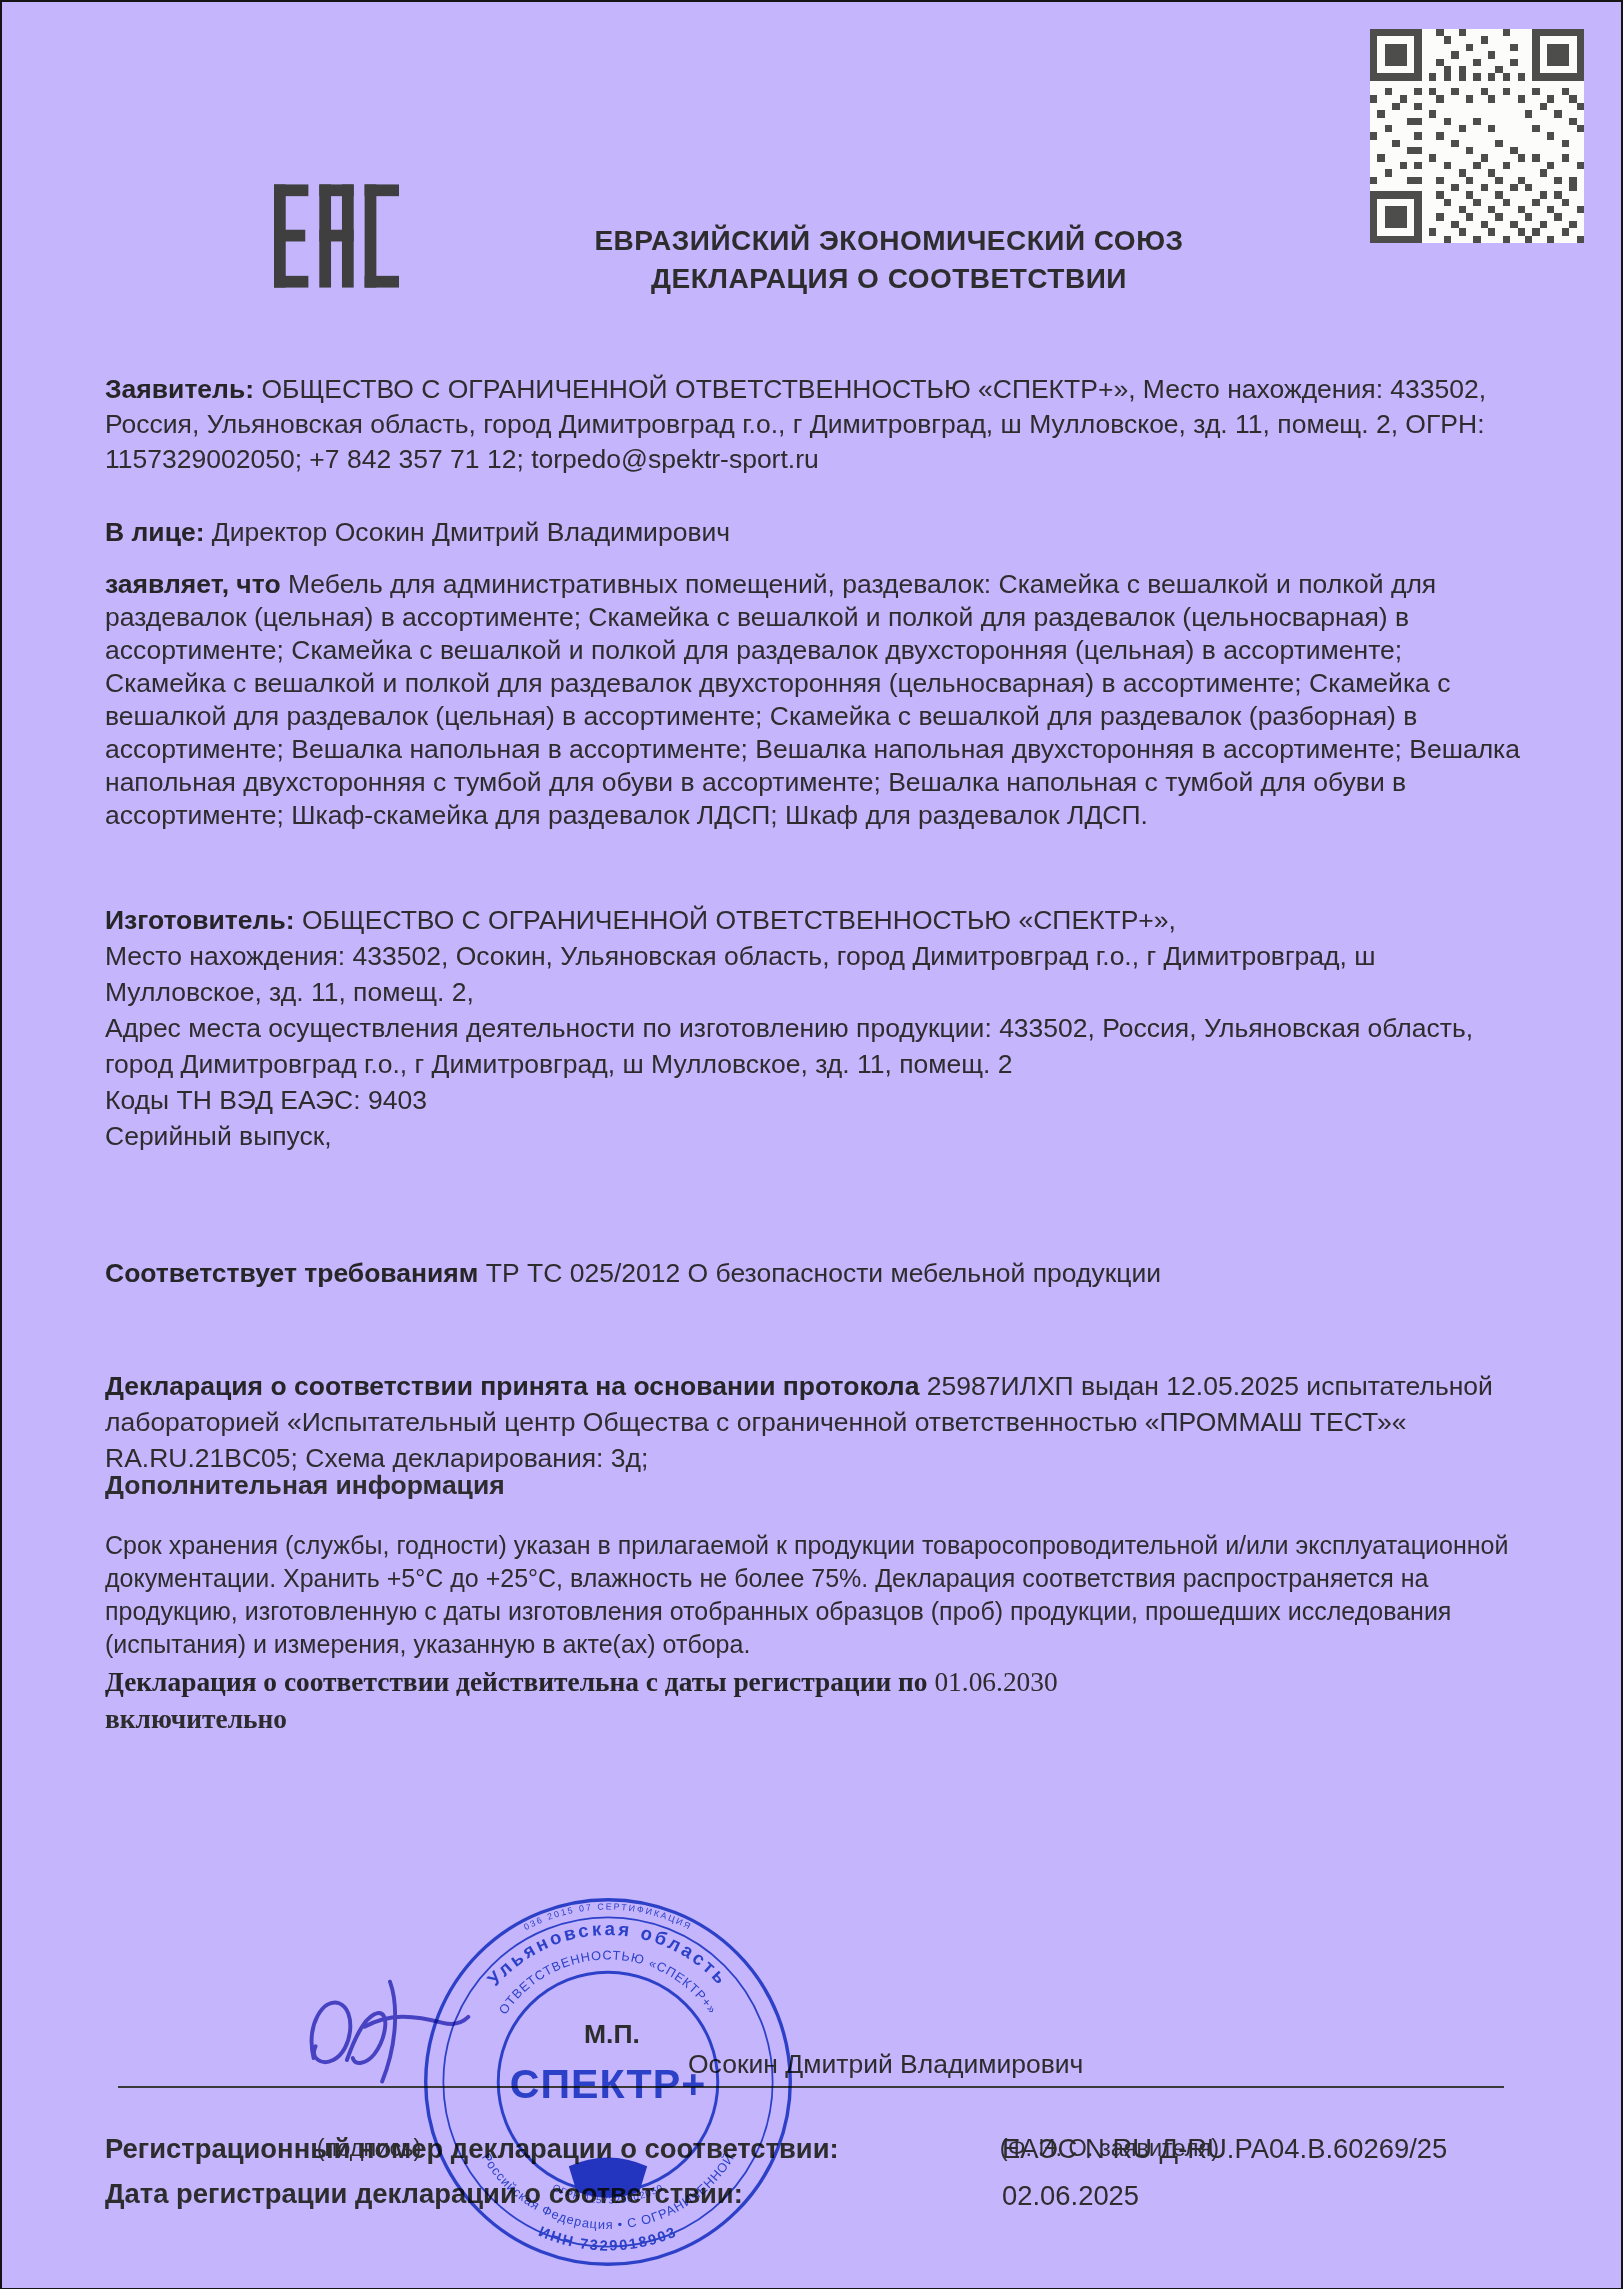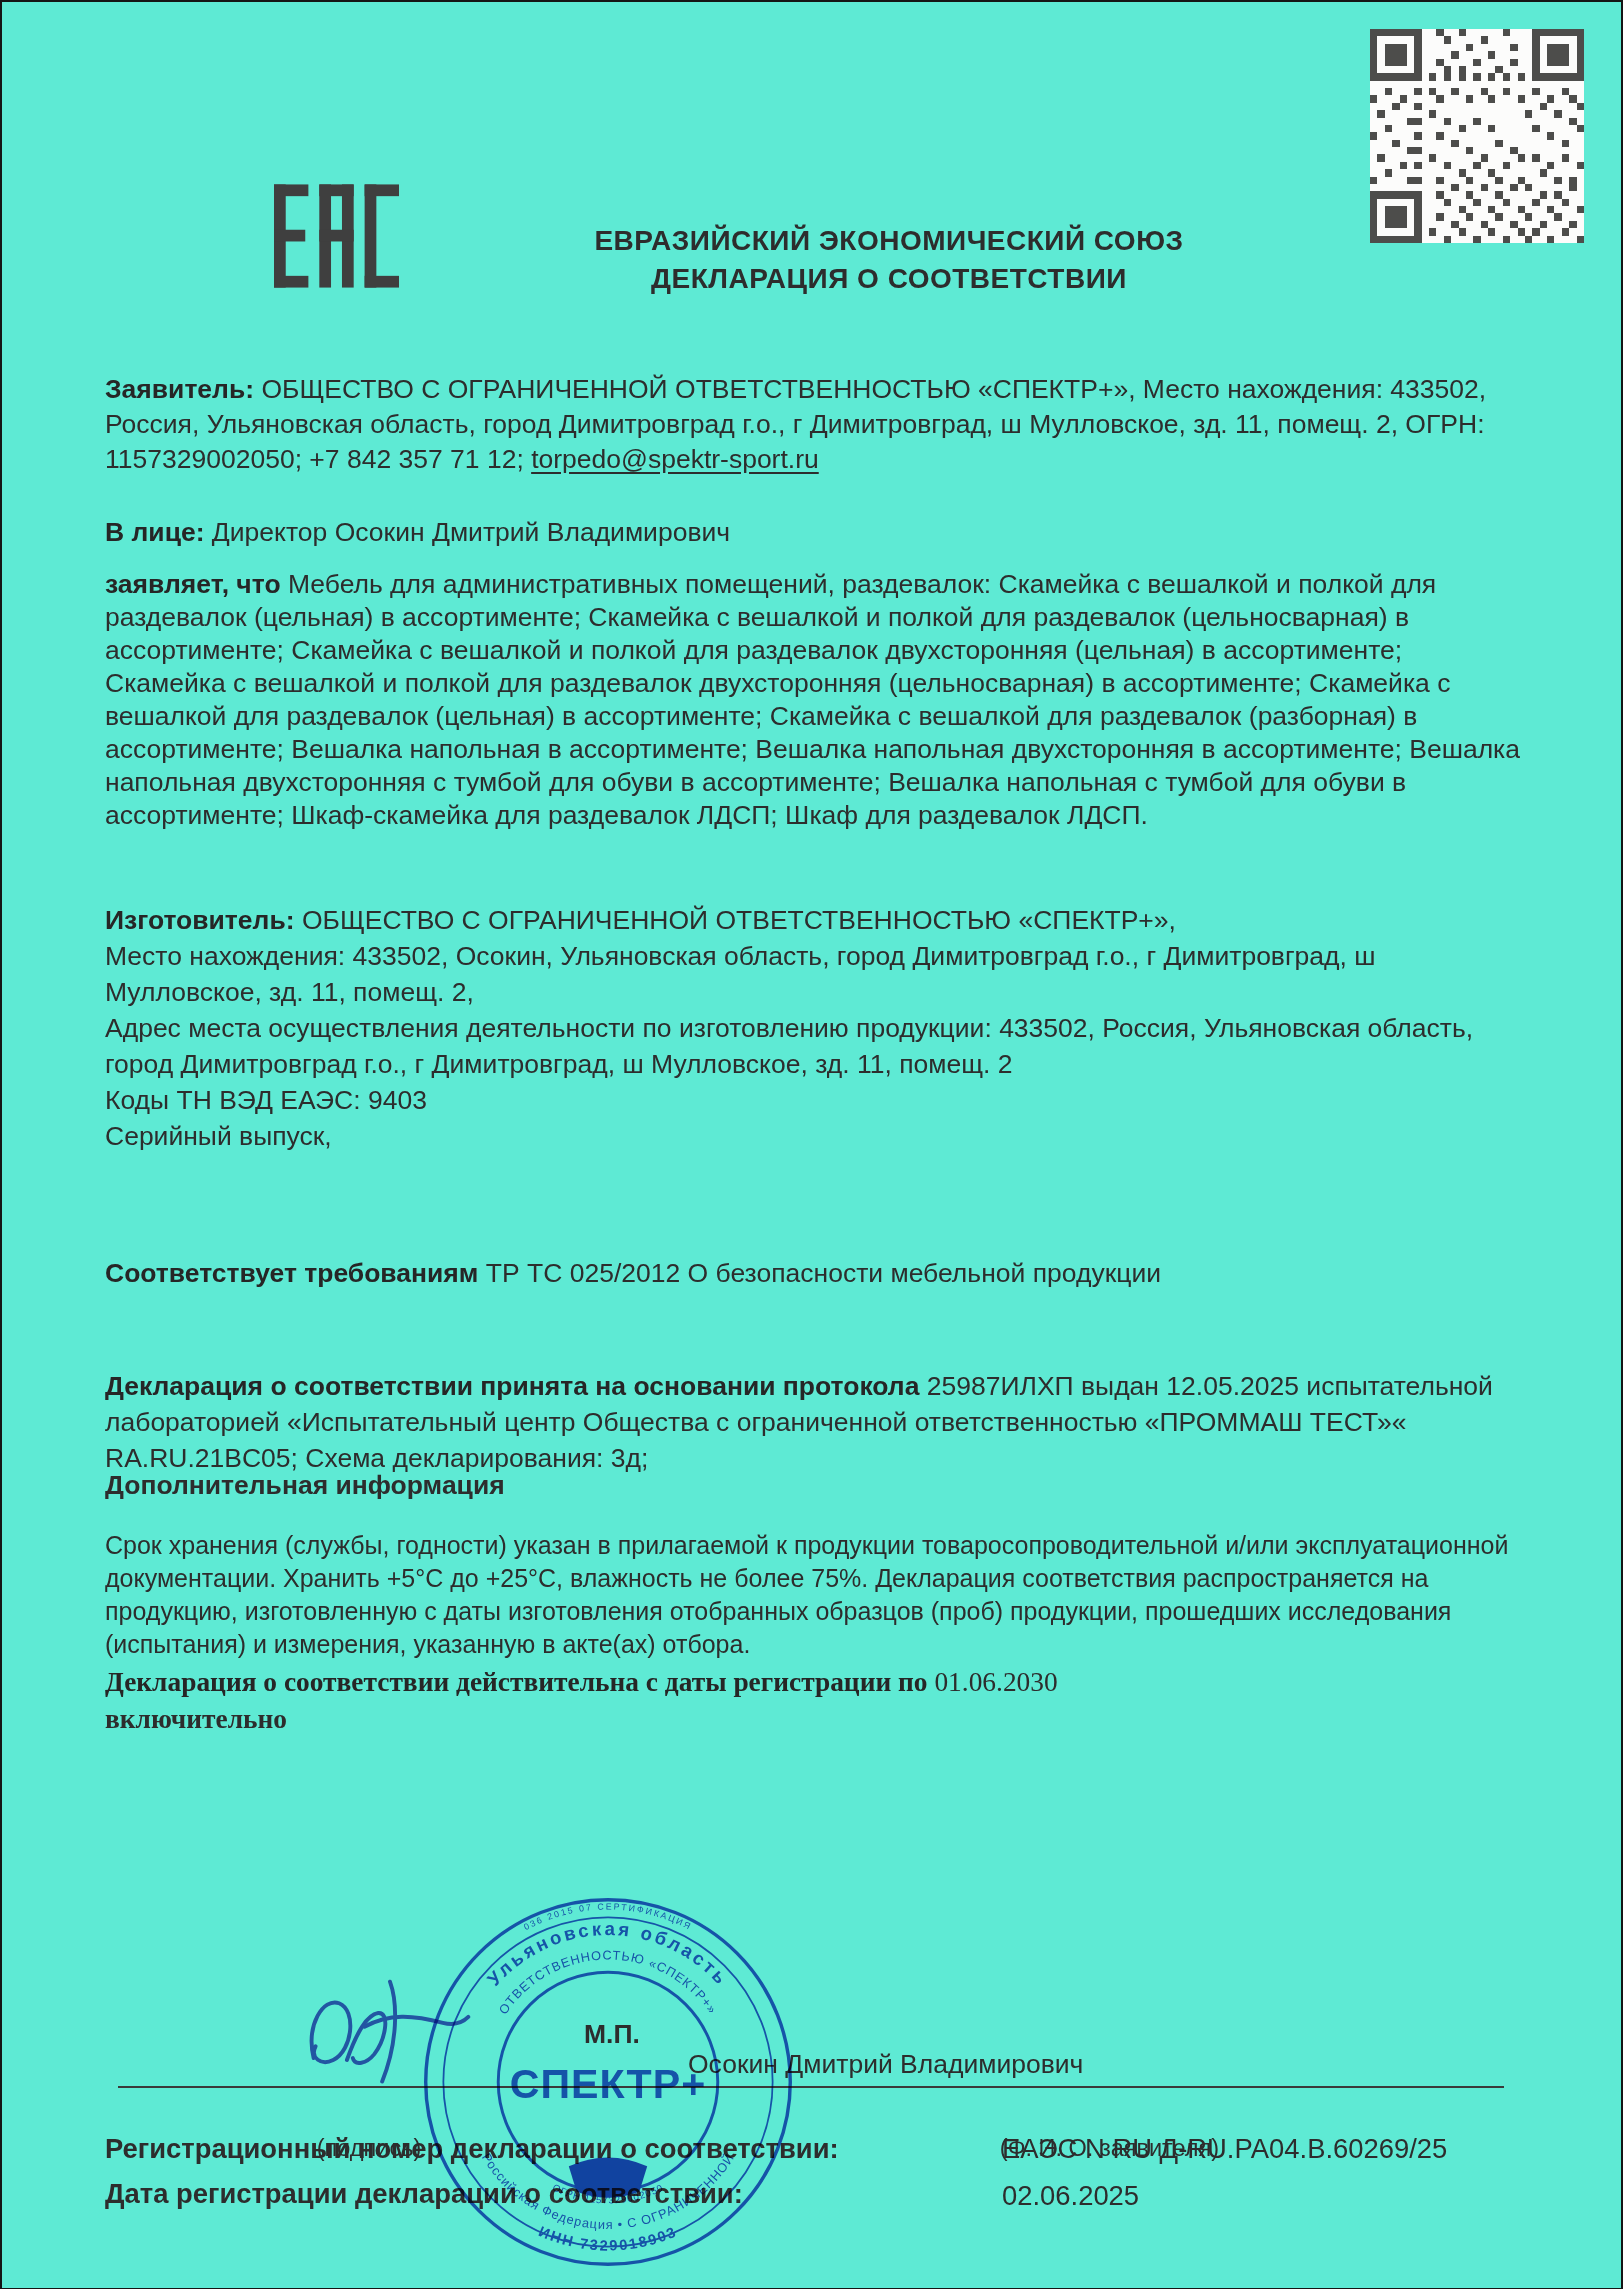--- a/index.html
+++ b/index.html
@@ -1,31 +1,31 @@
 <!DOCTYPE html>
 <html><head>
 <meta charset="utf-8">
 <style>
   html,body{margin:0;padding:0;background:#e8e8e8;}
   .page{
     position:relative; width:1623px; height:2290px; margin:0 auto;
-    background:#5eead4; border:2.9px solid #151515; box-sizing:border-box;
+    background:#c4b5fd; border:2.9px solid #151515; box-sizing:border-box;
     font-family:"Liberation Sans", sans-serif; color:#2d2d2d; overflow:hidden;
   }
   .abs{position:absolute;}
   .titles{left:235px; top:223px; width:1304px; text-align:center;}
   .title-line{font-size:28px; font-weight:bold; letter-spacing:0.5px;}
   .title-line + .title-line{margin-top:6px;}
   .par{left:103px; width:1423px; font-size:26.5px; line-height:35px;}
   .par b{color:#262626;}
   .tight{line-height:33px;}
   .mfr-line{line-height:36px;}
   .addtext{font-size:25px; line-height:33px;}
   .validity{font-size:27.4px; line-height:37px;font-family:Liberation Serif, serif;}
-  .email{text-decoration:underline; text-underline-offset:3.9px;}
+  .email{text-underline-offset:3.9px;}
   .sigline{left:116px; top:2084px; width:1386px; height:0; border-top:2px solid #3a3a3a;}
   .caption{font-size:23.5px; color:#2d2d2d; text-align:center;margin-top:39px;}
   .mp{left:582px; top:2017px; font-size:26.5px; font-weight:bold;}
   .fio-name{left:686px; top:2047px; font-size:26.5px;}
   .reg-label{left:103px; font-size:27.4px; font-weight:bold;}
   .reg-value{left:1000px; font-size:27.4px;}
   .stamp{left:410px; top:1884px; mix-blend-mode:multiply; opacity:.93;}
   .handsig{left:294px; top:1962px; mix-blend-mode:multiply; opacity:.95;}
   .qr{left:1368px; top:27.4px;}
   .eac{left:272px; top:182px;}

